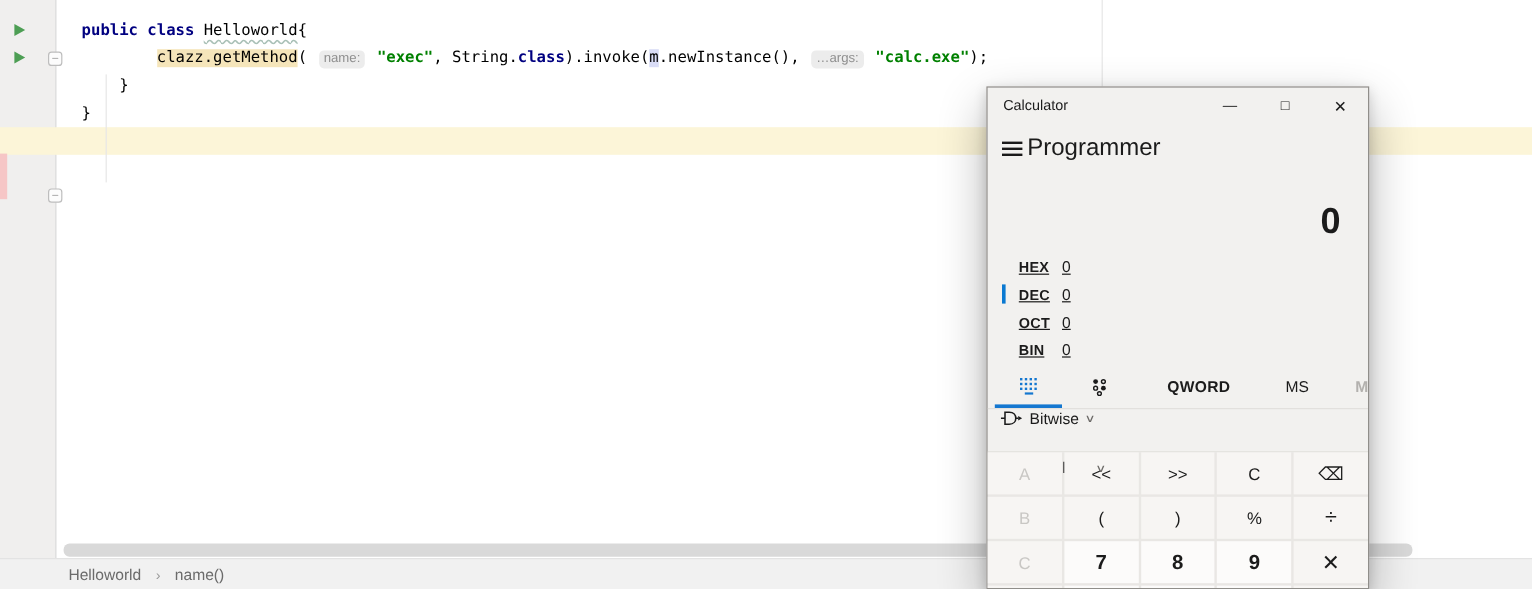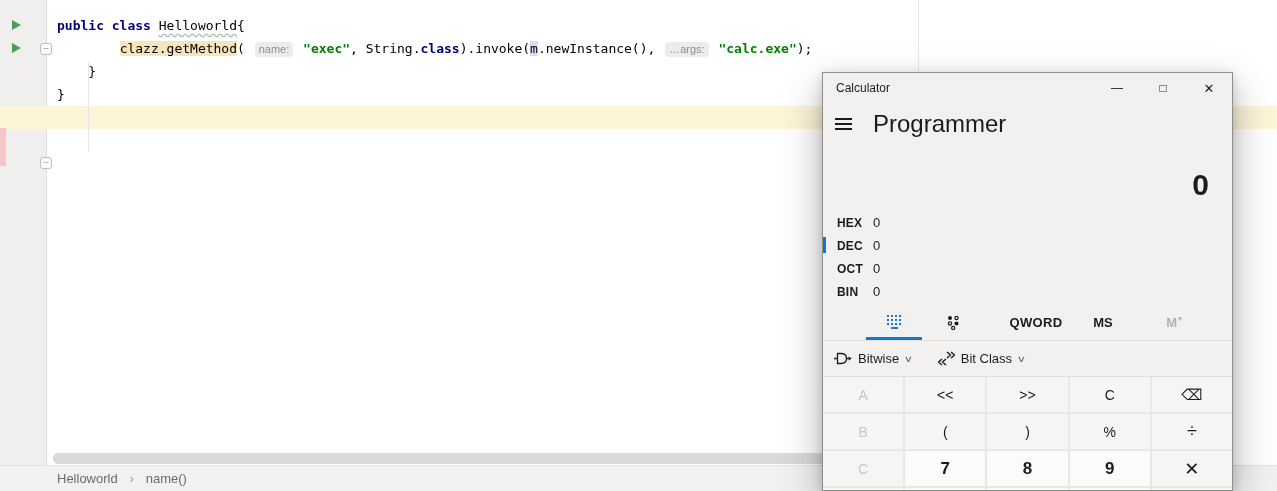--- a/index.html
+++ b/index.html
@@ -8,64 +8,64 @@
     background:#ffffff;font-family:"Liberation Sans",sans-serif;
   }
   
   .gutter{position:absolute;left:0;top:0;width:46px;height:466px;background:#f0efee;border-right:1px solid #dcdcdc;z-index:1;}
   .cur-line{position:absolute;left:0;top:106px;width:1277px;height:23px;background:#fcf5d8;z-index:2;}
   .pink-strip{position:absolute;left:0;top:128px;width:6px;height:38px;background:#f6c6c6;z-index:3;}
   .margin-guide{position:absolute;left:918px;top:0;width:1px;height:452px;background:#e7e7e7;z-index:2;}
   .indent-guide{position:absolute;left:88px;top:62px;width:1px;height:90px;background:#e6e6e6;z-index:2;}
   .run-arrow{position:absolute;left:12px;width:0;height:0;border-left:9px solid #4d9e54;border-top:5.5px solid transparent;border-bottom:5.5px solid transparent;z-index:4;cursor:pointer;}
   .fold-marker{position:absolute;left:40px;width:12px;height:12px;box-sizing:border-box;background:#fcfcfc;border:1px solid #bdbdbd;border-radius:3px;color:#8f8f8f;font-size:9px;line-height:9px;text-align:center;z-index:4;}
-  #code-area{position:absolute;left:57px;top:14px;z-index:3;font-family:"DejaVu Sans Mono",monospace;font-size:13px;line-height:23px;color:#000;}
+  #code-area{position:absolute;left:68px;top:14px;z-index:3;font-family:"DejaVu Sans Mono",monospace;font-size:13px;line-height:23px;color:#000;}
   .code-line{white-space:pre;height:23px;}
   .tok-kw{color:#000080;font-weight:bold;}
   .tok-str{color:#008000;font-weight:bold;}
   .tok-dim{color:#8c8c8c;}
   .tok-it{font-style:italic;}
   .tok-hl{background:#f5e5ba;}
   .tok-hlw{background:#f3dcf3;}
   .tok-hlr{background:#d9dcf6;}
   .tok-typo{text-decoration:underline;text-decoration-style:wavy;text-decoration-color:#a9c0b6;text-underline-offset:3px;}
   .tok-hint{font-family:"Liberation Sans",sans-serif;font-size:11px;color:#8f8f8f;background:#ececec;border-radius:4px;padding:1px 4px 2px;margin:0 2px;}
   .h-scrollbar{position:absolute;left:53px;top:453px;width:1124px;height:11px;background:#d9d9d9;border-radius:5px;z-index:4;cursor:pointer;}
   .breadcrumb-bar{position:absolute;left:0;top:465px;width:1277px;height:26px;background:#f1f1f1;border-top:1px solid #e3e3e3;z-index:5;display:flex;align-items:center;box-sizing:border-box;}
   .breadcrumb-bar .crumbs{margin-left:57px;display:flex;align-items:center;gap:12px;font-size:13px;color:#6b6b6b;}
   .crumb{cursor:pointer;}
   .crumb-sep{color:#9a9a9a;font-size:12px;}
   
-  .calc{position:absolute;left:822px;top:72px;width:411px;height:419px;box-sizing:border-box;background:#f2f1ef;border:1px solid #908e8a;box-shadow:0 16px 38px rgba(0,0,0,.30),0 3px 10px rgba(0,0,0,.16);z-index:10;color:#1b1b1b;overflow:hidden;}
+  .calc{position:absolute;left:822px;top:72px;width:319px;height:419px;box-sizing:border-box;background:#f2f1ef;border:1px solid #908e8a;box-shadow:0 16px 38px rgba(0,0,0,.30),0 3px 10px rgba(0,0,0,.16);z-index:10;color:#1b1b1b;overflow:hidden;}
   .calc-titlebar{height:30px;display:flex;align-items:center;}
   .calc-title{flex:1;padding-left:13px;font-size:12px;}
   .winbtn{width:46px;height:30px;display:flex;align-items:center;justify-content:center;cursor:pointer;color:#1b1b1b;}
   .winbtn.min{font-size:12px;}
   .winbtn.max{font-size:12px;}
   .winbtn.close{font-size:13px;}
   .calc-menurow{height:41px;display:flex;align-items:center;}
   .hamburger{margin-left:12px;width:17px;cursor:pointer;}
   .hamburger i{display:block;height:2px;background:#1a1a1a;margin:3px 0;}
-  .mode-label{margin-left:21px;font-size:24px;}
+  .mode-label{margin-left:4px;font-size:20px;}
   .calc-display{height:58px;display:flex;justify-content:flex-end;align-items:flex-end;padding:0 23px 4px 0;}
   .display-value{font-size:30px;font-weight:600;}
-  .calc-radix{padding:5px 0 3px;}
+  .calc-radix{padding:5px 12px 3px;text-decoration:underline;}
   .radix-row{height:23px;display:flex;align-items:center;padding-left:14px;position:relative;cursor:pointer;}
   .radix-row.active::before{content:"";position:absolute;left:0;top:3px;width:3px;height:16px;background:#0a79d1;}
   .radix-label{width:36px;font-size:12px;font-weight:700;letter-spacing:.2px;}
   .radix-value{font-size:13px;}
-  .calc-togglerow{height:34px;position:relative;margin-left:37px;}
+  .calc-togglerow{height:34px;position:relative;}
   .kp-toggle{position:absolute;left:6px;top:0;width:56px;height:31px;display:flex;align-items:center;justify-content:center;border-bottom:3px solid #1477d0;cursor:pointer;}
   .bit-toggle{position:absolute;left:78px;top:0;width:30px;height:33px;display:flex;align-items:center;justify-content:center;cursor:pointer;}
   .word-btn{position:absolute;left:140px;top:0;width:72px;height:33px;display:flex;align-items:center;justify-content:center;font-size:13px;font-weight:600;letter-spacing:.3px;cursor:pointer;}
-  .ms-btn{position:absolute;left:220px;top:0;width:46px;height:33px;display:flex;align-items:center;justify-content:center;font-size:13px;font-weight:700;cursor:pointer;}
+  .ms-btn{position:absolute;left:235px;top:0;width:46px;height:33px;display:flex;align-items:center;justify-content:center;font-size:13px;font-weight:400;cursor:pointer;}
   .mflyout-btn{position:absolute;left:294px;top:0;width:40px;height:33px;display:flex;align-items:center;justify-content:center;font-size:13px;font-weight:600;color:#b3b1ae;cursor:default;}
   .mflyout-btn .caret{font-size:7px;margin-left:1px;transform:translateY(-4px);}
   .calc-divider{height:1px;background:#e2e0dd;}
-  .calc-fnrow{height:35px;display:flex;padding-left:11px;gap:26px;}
+  .calc-fnrow{height:35px;display:flex;padding-left:11px;gap:26px;flex-direction:column;}
   .fn-group{display:flex;align-items:center;gap:6px;font-size:13px;cursor:pointer;}
   .fn-chevron{font-size:9px;color:#6d6b68;transform:scaleX(1.4);}
   #keypad{display:grid;grid-template-columns:repeat(5,1fr);grid-auto-rows:35px;gap:2px;background:#e9e7e4;height:150px;}
   .key{display:flex;align-items:center;justify-content:center;background:#f7f5f3;font-size:14px;cursor:pointer;}
   .key.num{background:#fcfbfa;font-size:17px;font-weight:600;}
   .key.disabled{color:#c9c7c4;cursor:default;}
   .key.lg{font-size:18px;}
   .key.bksp{font-size:15px;}
 </style>
 </head>

